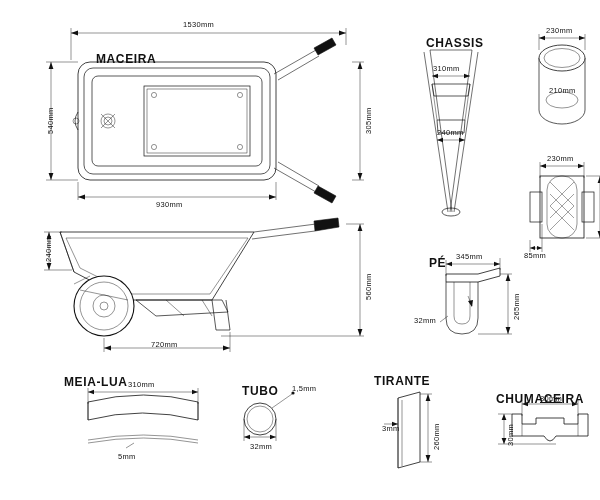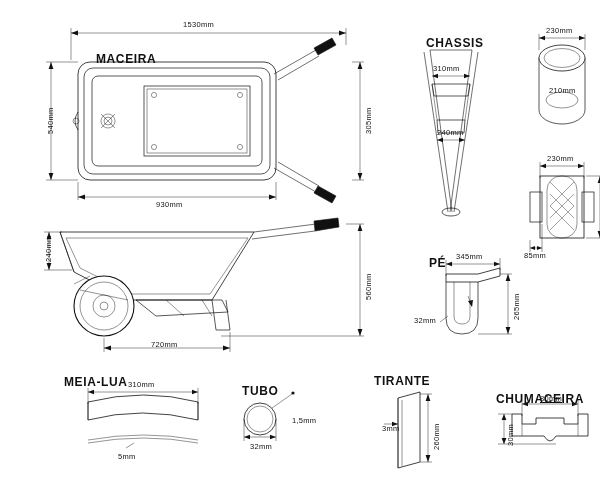--- a/index.html
+++ b/index.html
@@ -289,21 +289,21 @@
 <div class="lbl bold" style="left:413px;top:256px;">PÉ</div>
 <div class="lbl" style="left:440px;top:252px;">345mm</div>
 <div class="lbl vert" style="left:496px;top:320px;">265mm</div>
 <div class="lbl" style="left:398px;top:316px;">32mm</div>
 
 <div class="lbl bold" style="left:48px;top:375px;">MEIA-LUA</div>
 <div class="lbl" style="left:112px;top:380px;">310mm</div>
 <div class="lbl" style="left:102px;top:452px;">5mm</div>
 
 <div class="lbl bold" style="left:226px;top:384px;">TUBO</div>
-<div class="lbl" style="left:276px;top:384px;margin-top:32px;">1,5mm</div>
+<div class="lbl" style="left:276px;top:384px;">1,5mm</div>
 <div class="lbl" style="left:234px;top:442px;">32mm</div>
 
 <div class="lbl bold" style="left:358px;top:374px;">TIRANTE</div>
 <div class="lbl" style="left:366px;top:424px;">3mm</div>
 <div class="lbl vert" style="left:416px;top:450px;">260mm</div>
 
 <div class="lbl bold" style="left:480px;top:392px;">CHUMACEIRA</div>
 <div class="lbl" style="left:524px;top:394px;text-decoration:underline;">80mm</div>
 <div class="lbl vert" style="left:490px;top:446px;">30mm</div>
 

